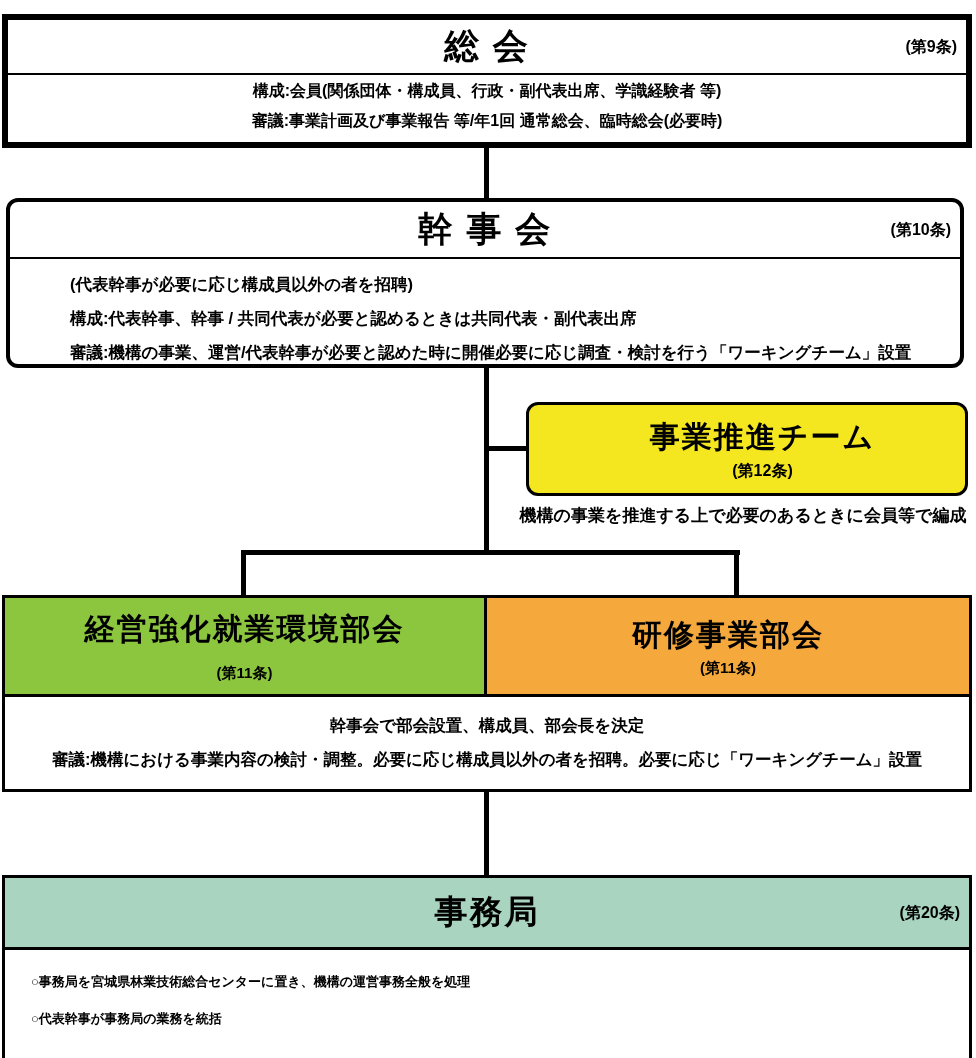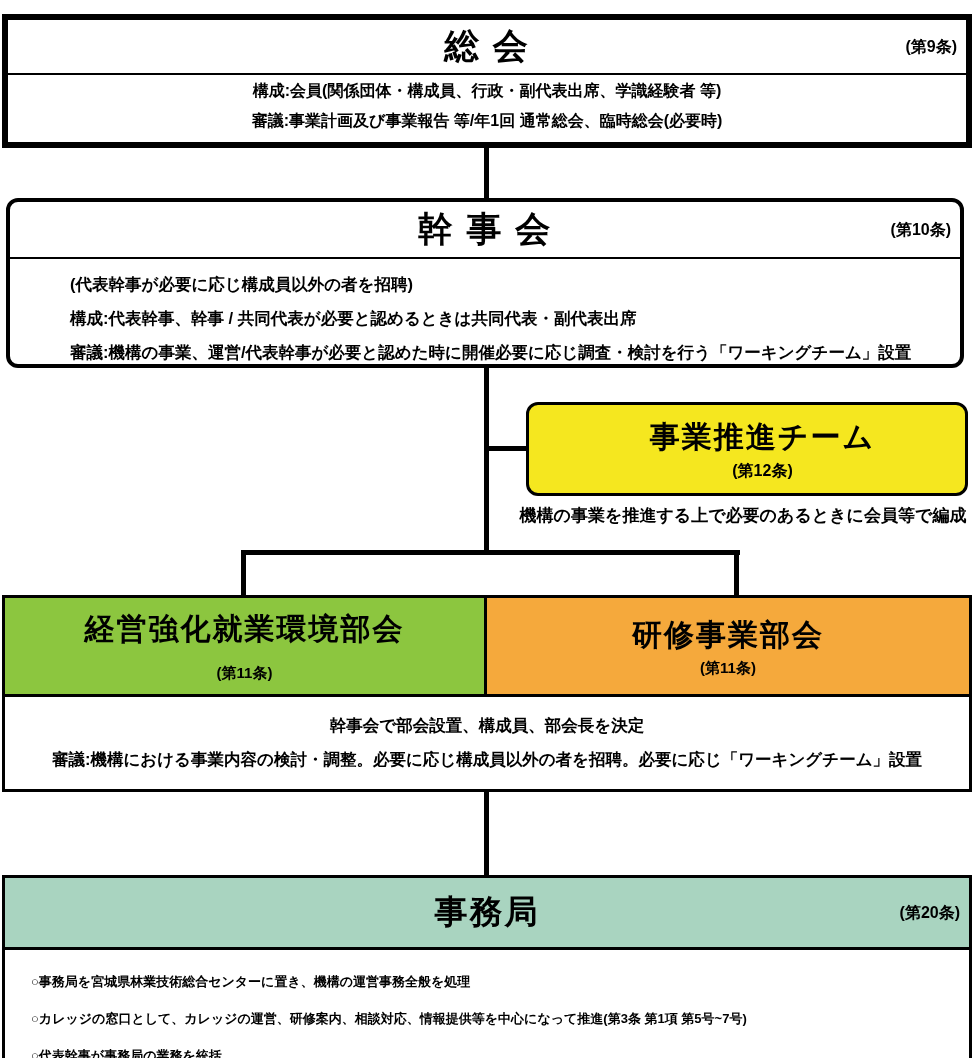--- a/index.html
+++ b/index.html
@@ -133,18 +133,17 @@
 
   <div class="line" style="left:484px;top:778px;width:5px;height:87px"></div>
 
   <div class="box jimu">
     <div class="header" style="background-color: rgb(169, 212, 192);">
       <span class="title lg">事務局</span>
       <span class="article abs">(第20条)</span>
     </div>
     <div class="body">
       <div class="bline">○事務局を宮城県林業技術総合センターに置き、機構の運営事務全般を処理</div>
-      <div class="bline">○カレッジの窓口として、カレッジの運営、研修案内、相談対応、情報提供等を中心になって推進(第3条 第1項 第5号~7号)</div>
       <div class="bline">○代表幹事が事務局の業務を統括</div>
     </div>
   </div>
 
 </div>
 
 </body></html>

